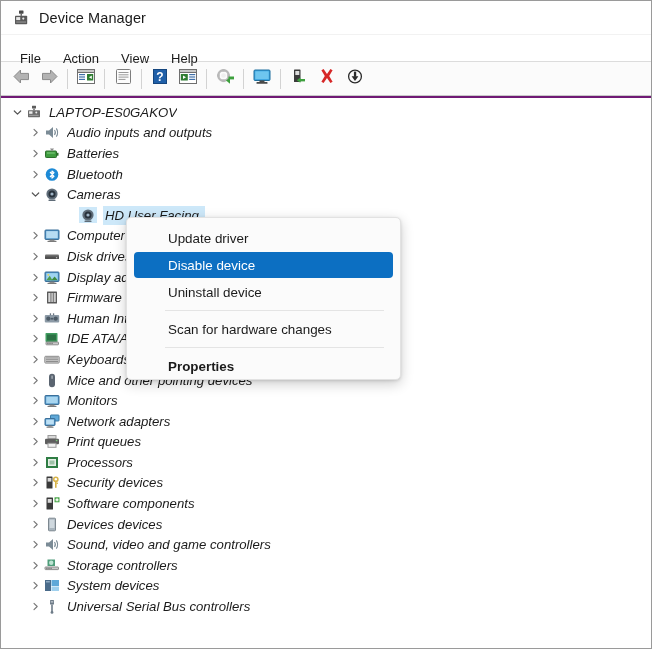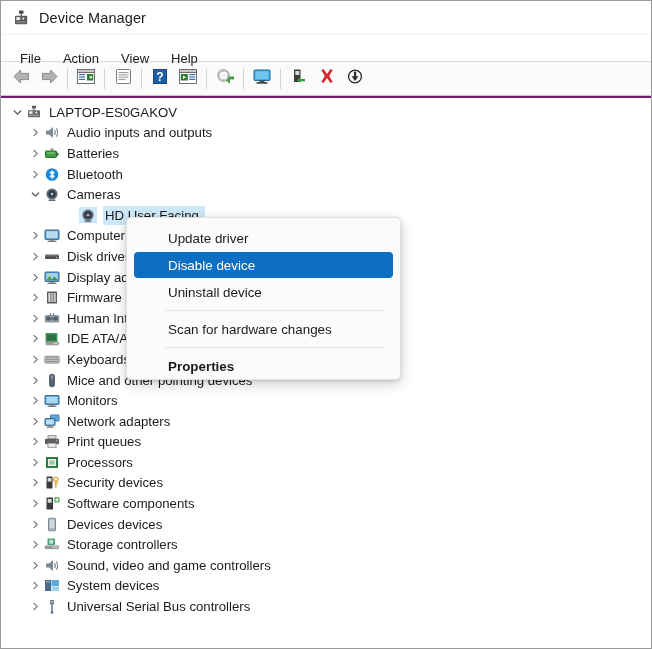--- a/index.html
+++ b/index.html
@@ -73,20 +73,21 @@
     flex: none;
   }
 
   
   #tree {
     position: absolute;
     top: 97px; left: 0; right: 0; bottom: 0;
     background: #ffffff;
     padding-top: 4px;
     overflow: hidden;
+    font-style: italic;
   }
   .row {
     height: 20.6px;
     display: flex;
     align-items: center;
     font-size: 13.2px;
     color: #1b1b1b;
     white-space: nowrap;
     cursor: default;
     padding-right: 6px;
@@ -666,45 +667,45 @@
     </div>
 
     <div class="row depth1">
       <span class="chev">
         <svg width="9" height="9" viewBox="0 0 9 9">
             <path d="M3 1.3 L6.2 4.5 L3 7.7" fill="none" stroke="#777" stroke-width="1.1" stroke-linecap="round" stroke-linejoin="round"></path>
           </svg>
       </span>
       <span class="ico">
         <svg width="16" height="15" viewBox="0 0 16 15">
+          <path d="M2 5.5 L5 5.5 L9 2 L9 13 L5 9.5 L2 9.5 Z" fill="#7b8b96"></path>
+          <path d="M10.5 5 Q12.3 7.5 10.5 10" fill="none" stroke="#7b8b96" stroke-width="1.1"></path>
+          <path d="M12.3 3.4 Q15 7.5 12.3 11.6" fill="none" stroke="#7b8b96" stroke-width="1.1"></path>
+        </svg>
+      </span>
+      <span class="lbl">Sound, video and game controllers</span>
+    </div>
+
+    <div class="row depth1">
+      <span class="chev">
+        <svg width="9" height="9" viewBox="0 0 9 9">
+            <path d="M3 1.3 L6.2 4.5 L3 7.7" fill="none" stroke="#777" stroke-width="1.1" stroke-linecap="round" stroke-linejoin="round"></path>
+          </svg>
+      </span>
+      <span class="ico">
+        <svg width="16" height="15" viewBox="0 0 16 15">
           <path d="M3.5 1.5 L11 1.5 L11 8 L3.5 8 Z" fill="#4f9d7a"></path>
           <circle cx="7.2" cy="4.7" r="2.2" fill="#bde3d2"></circle>
           <rect x="1" y="9" width="13.5" height="2.6" rx="0.6" fill="#c9c9c9" stroke="#8d8d8d"></rect>
           <rect x="2.2" y="9.7" width="1.4" height="1.3" fill="#7a7a7a"></rect>
           <rect x="4.3" y="9.7" width="1.4" height="1.3" fill="#7a7a7a"></rect>
           <rect x="6.4" y="9.7" width="1.4" height="1.3" fill="#7a7a7a"></rect>
         </svg>
       </span>
       <span class="lbl">Storage controllers</span>
-    </div>
-
-    <div class="row depth1">
-      <span class="chev">
-        <svg width="9" height="9" viewBox="0 0 9 9">
-            <path d="M3 1.3 L6.2 4.5 L3 7.7" fill="none" stroke="#777" stroke-width="1.1" stroke-linecap="round" stroke-linejoin="round"></path>
-          </svg>
-      </span>
-      <span class="ico">
-        <svg width="16" height="15" viewBox="0 0 16 15">
-          <path d="M2 5.5 L5 5.5 L9 2 L9 13 L5 9.5 L2 9.5 Z" fill="#7b8b96"></path>
-          <path d="M10.5 5 Q12.3 7.5 10.5 10" fill="none" stroke="#7b8b96" stroke-width="1.1"></path>
-          <path d="M12.3 3.4 Q15 7.5 12.3 11.6" fill="none" stroke="#7b8b96" stroke-width="1.1"></path>
-        </svg>
-      </span>
-      <span class="lbl">Sound, video and game controllers</span>
     </div>
 
     <div class="row depth1">
       <span class="chev">
         <svg width="9" height="9" viewBox="0 0 9 9">
             <path d="M3 1.3 L6.2 4.5 L3 7.7" fill="none" stroke="#777" stroke-width="1.1" stroke-linecap="round" stroke-linejoin="round"></path>
           </svg>
       </span>
       <span class="ico">
         <svg width="16" height="15" viewBox="0 0 16 15">

